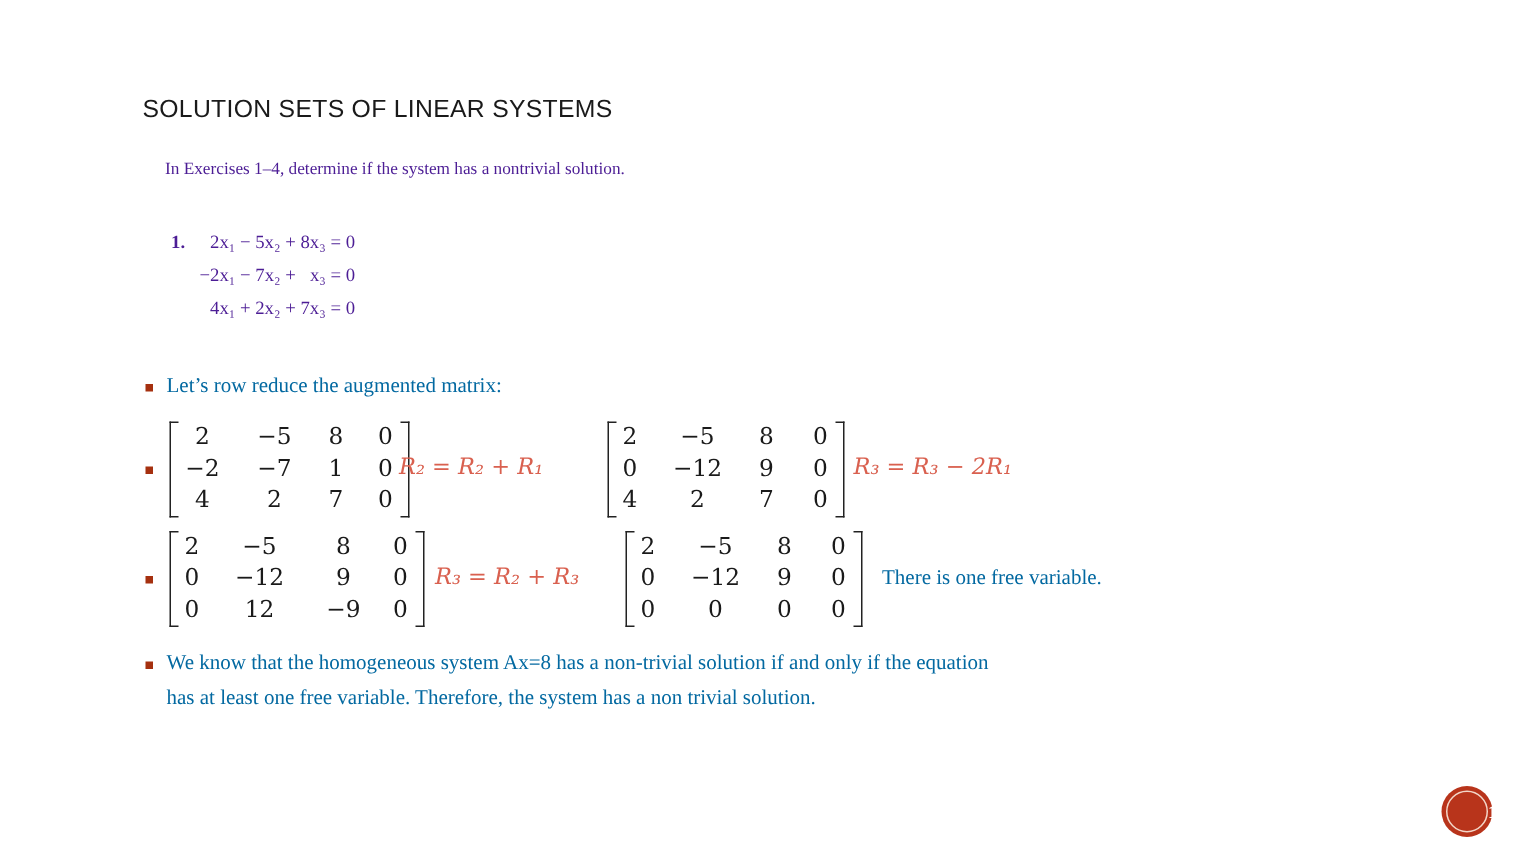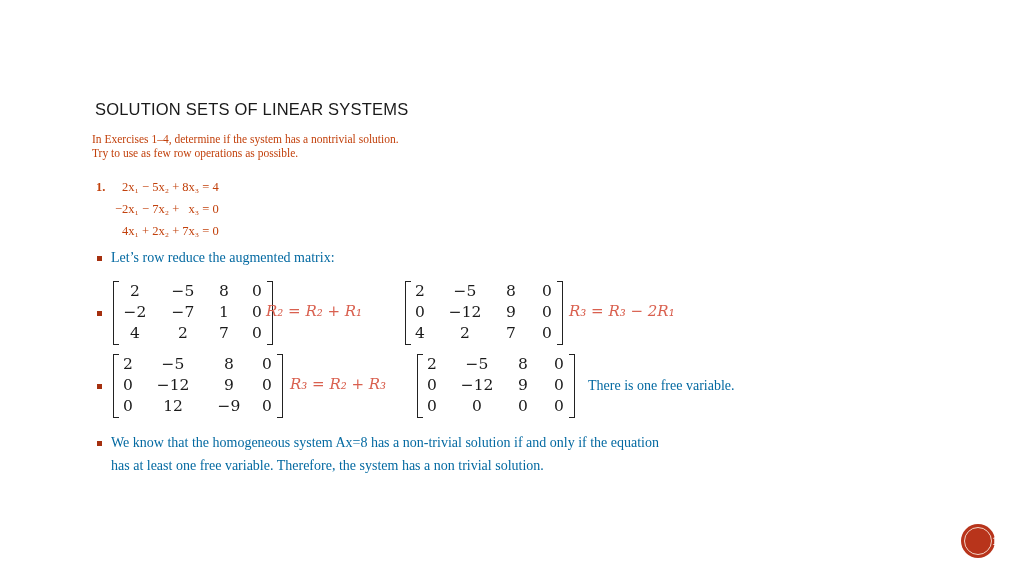--- a/index.html
+++ b/index.html
@@ -17,30 +17,28 @@
     }
     .slide-title {
       position: absolute;
       left: 95px;
       top: 64px;
       font-family: "Liberation Sans", sans-serif;
       font-size: 16.5px;
       letter-spacing: 0.2px;
       color: #1a1a1a;
       white-space: nowrap;
-      margin-top: 36px;
     }
     .exercise-box {
       position: absolute;
-      left: 92px;
+      left: 110px;
       top: 106px;
       width: 360px;
       font-family: "Liberation Serif", serif;
-      color: #c2410c;
-      margin-top: 26px;
+      color: #4c1d95;
     }
     .exercise-instr {
       font-size: 11.5px;
       line-height: 14px;
       margin: 0;
     }
     .exercise-system {
       position: absolute;
       top: 48px;
       left: 4px;
@@ -135,24 +133,23 @@
   </style>
 </head>
 <body>
 
 <div>
 
   <div class="slide-title">SOLUTION SETS OF LINEAR SYSTEMS</div>
 
   <div class="exercise-box">
     <p class="exercise-instr">In Exercises 1–4, determine if the system has a nontrivial solution.</p>
-    <p class="exercise-instr">Try to use as few row operations as possible.</p>
     <div class="exercise-system">
       <span class="ex-num">1.</span>
-      <span class="eq-line" style="left:26px; top:0;">2x₁ − 5x₂ + 8x₃ = 4</span>
+      <span class="eq-line" style="left:26px; top:0;">2x₁ − 5x₂ + 8x₃ = 0</span>
       <span class="eq-line" style="left:19px; top:22px;text-align:center;">−2x₁ − 7x₂ +   x₃ = 0</span>
       <span class="eq-line" style="left:26px; top:44px;">4x₁ + 2x₂ + 7x₃ = 0</span>
     </div>
   </div>
 
   <div class="bullet" style="left:97px; top:256px;"></div>
   <div class="body-text" style="left:111px; top:246px;">Let’s row reduce the augmented matrix:</div>
 
   <div class="bullet" style="left:97px; top:311px;"></div>
 

